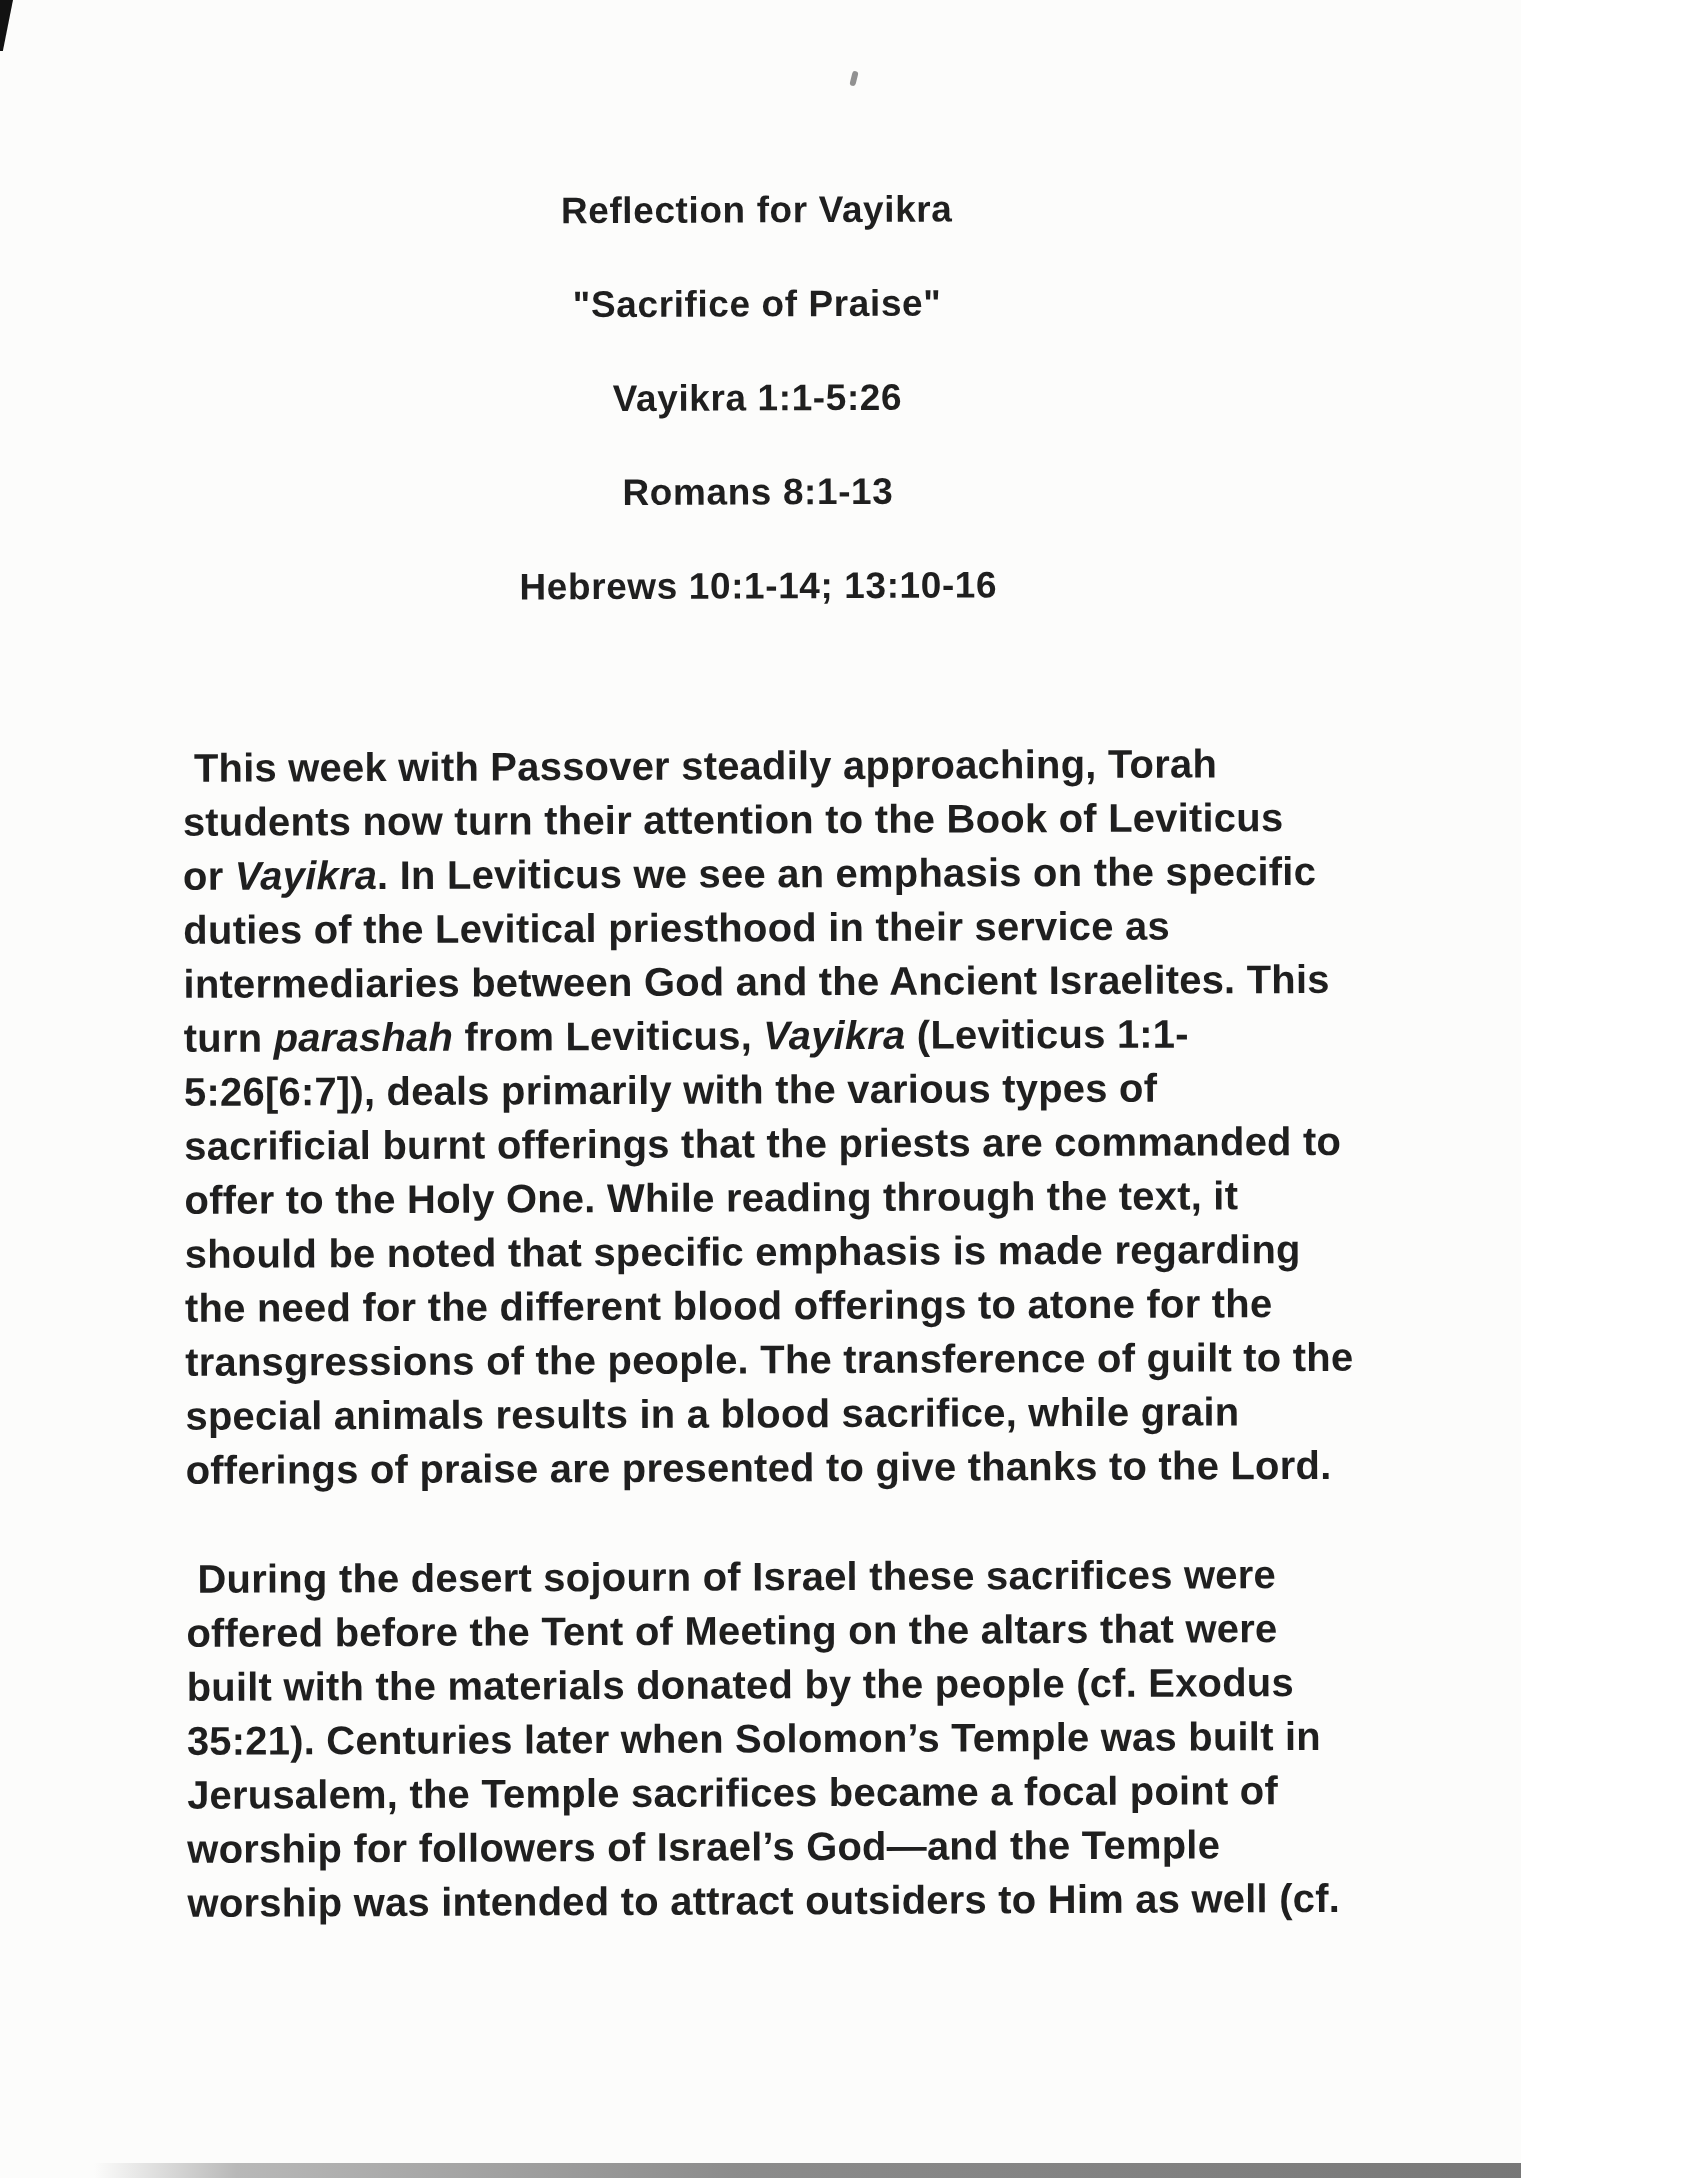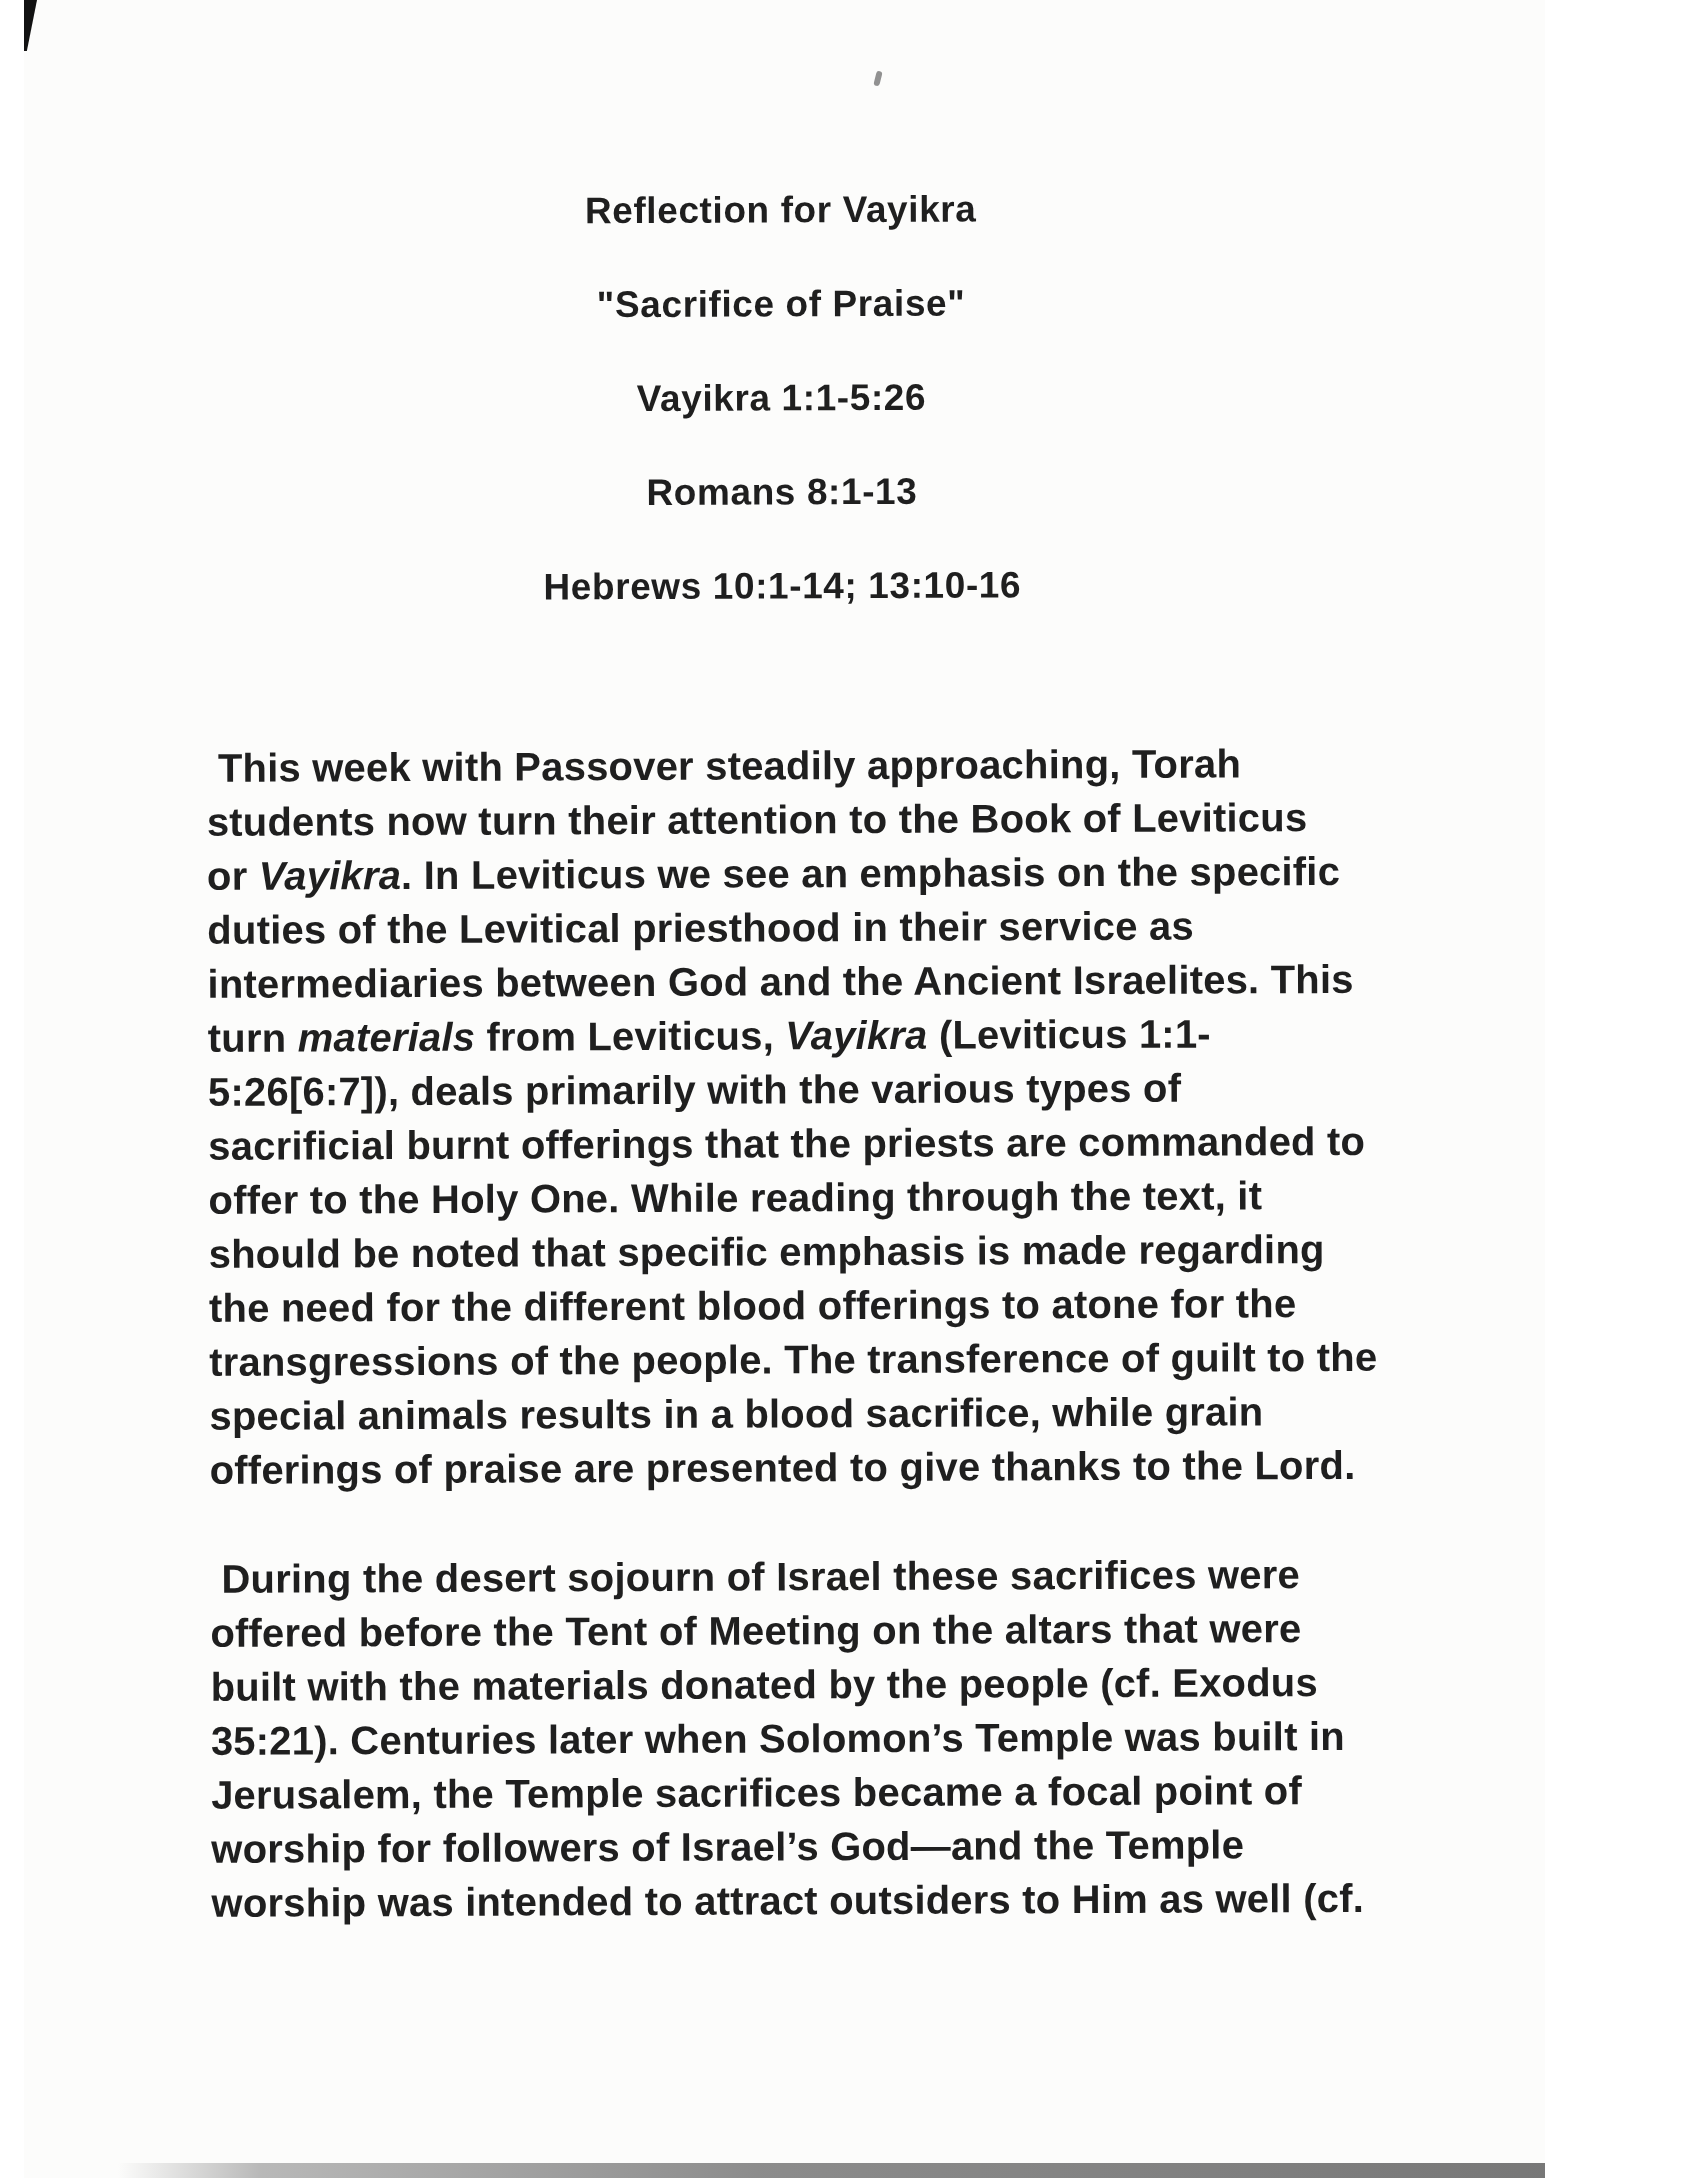--- a/index.html
+++ b/index.html
@@ -9,21 +9,20 @@
   }
   .page {
     position: relative;
     width: 1521px;
     height: 2178px;
     background: #fcfcfb;
     overflow: hidden;
     font-family: "Liberation Sans", sans-serif;
     font-weight: bold;
     color: #1f1f1f;
-    margin-left: 24px;
   }
   .content {
     position: absolute;
     left: 0;
     top: 0;
     width: 100%;
     transform: rotate(-0.25deg);
     transform-origin: 842px 1089px;
   }
   .headings {
@@ -105,21 +104,21 @@
         <div class="line">Hebrews 10:1-14; 13:10-16</div>
       </div>
 
     <div class="body-text">
       <div class="para">
           <div class="line"><span class="seg"> This week with Passover steadily approaching, Torah</span></div>
           <div class="line"><span class="seg">students now turn their attention to the Book of Leviticus</span></div>
           <div class="line"><span class="seg">or </span><span class="seg it">Vayikra</span><span class="seg">. In Leviticus we see an emphasis on the specific</span></div>
           <div class="line"><span class="seg">duties of the Levitical priesthood in their service as</span></div>
           <div class="line"><span class="seg">intermediaries between God and the Ancient Israelites. This</span></div>
-          <div class="line"><span class="seg">turn </span><span class="seg it">materials</span><span class="seg"> from Leviticus, </span><span class="seg it">Vayikra</span><span class="seg"> (Leviticus 1:1-</span></div>
+          <div class="line"><span class="seg">turn </span><span class="seg it">parashah</span><span class="seg"> from Leviticus, </span><span class="seg it">Vayikra</span><span class="seg"> (Leviticus 1:1-</span></div>
           <div class="line"><span class="seg">5:26[6:7]), deals primarily with the various types of</span></div>
           <div class="line"><span class="seg">sacrificial burnt offerings that the priests are commanded to</span></div>
           <div class="line"><span class="seg">offer to the Holy One. While reading through the text, it</span></div>
           <div class="line"><span class="seg">should be noted that specific emphasis is made regarding</span></div>
           <div class="line"><span class="seg">the need for the different blood offerings to atone for the</span></div>
           <div class="line"><span class="seg">transgressions of the people. The transference of guilt to the</span></div>
           <div class="line"><span class="seg">special animals results in a blood sacrifice, while grain</span></div>
           <div class="line"><span class="seg">offerings of praise are presented to give thanks to the Lord.</span></div>
         </div>
       <div class="para">

